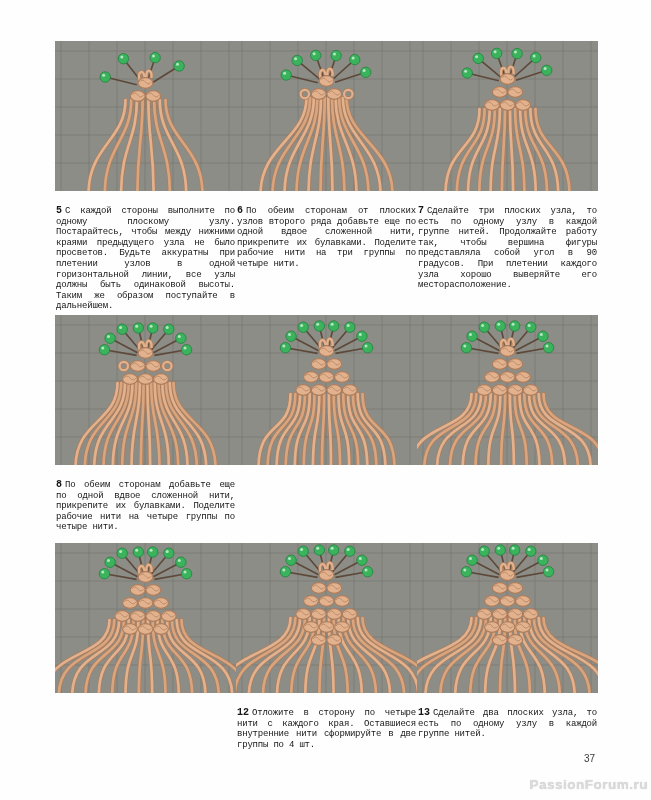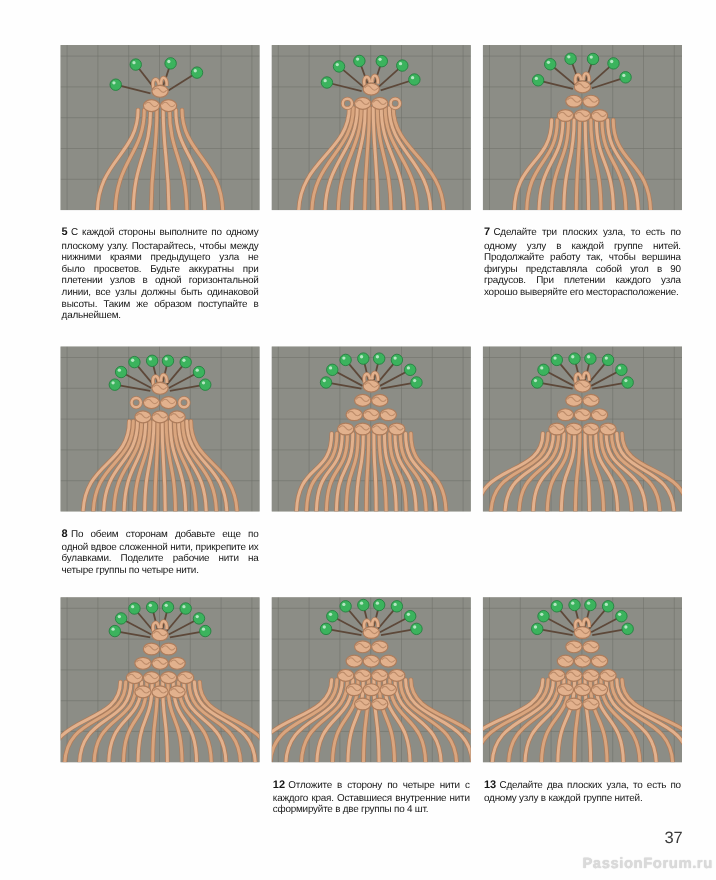--- a/index.html
+++ b/index.html
@@ -3,37 +3,37 @@
 <meta charset="utf-8">
 <style>
   html,body{margin:0;padding:0;}
   body{
     width:651px;height:800px;position:relative;overflow:hidden;
     background:#fefefe;
     font-family:"Liberation Sans", sans-serif;
   }
   .row{
     position:absolute;left:55px;
-    display:grid;grid-template-columns:repeat(3,181px);column-gap:11px;
+    display:grid;grid-template-columns:repeat(3,181px);font-family:Liberation Mono, monospace;
   }
   #row1{top:41px}
   #row2{top:315px}
   #row3{top:543px}
   .step{margin:0;}
   .photo{width:181px;height:150px;overflow:hidden;background:#8c8d86;}
   .photo svg{display:block;}
   .caption{
     margin:15px 1px 0 1px;
     font-size:9px;line-height:10.6px;letter-spacing:-0.2px;
     color:#161616;text-align:justify;
   }
   .caption b{font-size:10px;margin-right:3px;letter-spacing:0;}
   #page-number{
     position:absolute;left:584px;top:753px;
-    font-size:15px;color:#3a3a3a;margin-left:20px;
+    font-size:10px;color:#3a3a3a;
   }
   #watermark{
     position:absolute;right:3px;top:777px;
     font-size:13.5px;font-weight:bold;letter-spacing:0.5px;
     color:#dadada;text-shadow:0 0 1px #c2c2c2;padding-left:20px;
   }
 </style>
 </head>
 <body>
 
@@ -137,20 +137,21 @@
           <circle cx="79.7" cy="14.4" r="5.2" fill="#3bb35d" stroke="#23803f" stroke-width="0.8"></circle>
           <circle cx="78.1" cy="12.7" r="1.5" fill="#c9efd4" opacity="0.85"></circle>
           <circle cx="100.1" cy="14.6" r="5.2" fill="#3bb35d" stroke="#23803f" stroke-width="0.8"></circle>
           <circle cx="98.5" cy="12.9" r="1.5" fill="#c9efd4" opacity="0.85"></circle>
           <circle cx="118.7" cy="18.6" r="5.2" fill="#3bb35d" stroke="#23803f" stroke-width="0.8"></circle>
           <circle cx="117.1" cy="16.9" r="1.5" fill="#c9efd4" opacity="0.85"></circle>
           <circle cx="129.7" cy="31.3" r="5.2" fill="#3bb35d" stroke="#23803f" stroke-width="0.8"></circle>
           <circle cx="128.1" cy="29.6" r="1.5" fill="#c9efd4" opacity="0.85"></circle>
         </svg>
       </div>
+    <p class="caption"><b>6</b><span>По обеим сторонам от плоских узлов второго ряда добавьте еще по одной вдвое сложенной нити, прикрепите их булавками. Поделите рабочие нити на три группы по четыре нити.</span></p>
   </figure>
   <figure class="step">
     <div class="photo">
         <svg xmlns="http://www.w3.org/2000/svg" viewBox="0 0 181 150" width="181" height="150">
           <rect width="181" height="150" fill="#8c8d86"></rect>
           <path d="M6 0V150M34 0V150M62 0V150M90 0V150M118 0V150M146 0V150M174 0V150M0 10H181M0 38H181M0 66H181M0 94H181M0 122H181" stroke="#6f706a" stroke-width="0.9" opacity="0.55" fill="none"></path>
           <line x1="81.8" y1="39.8" x2="50.2" y2="32.0" stroke="#5d4839" stroke-width="1.6"></line>
           <line x1="83.6" y1="36.2" x2="61.2" y2="17.4" stroke="#5d4839" stroke-width="1.6"></line>
           <line x1="87.4" y1="33.5" x2="79.7" y2="12.4" stroke="#5d4839" stroke-width="1.6"></line>
           <line x1="93.3" y1="33.4" x2="100.1" y2="12.6" stroke="#5d4839" stroke-width="1.6"></line>

